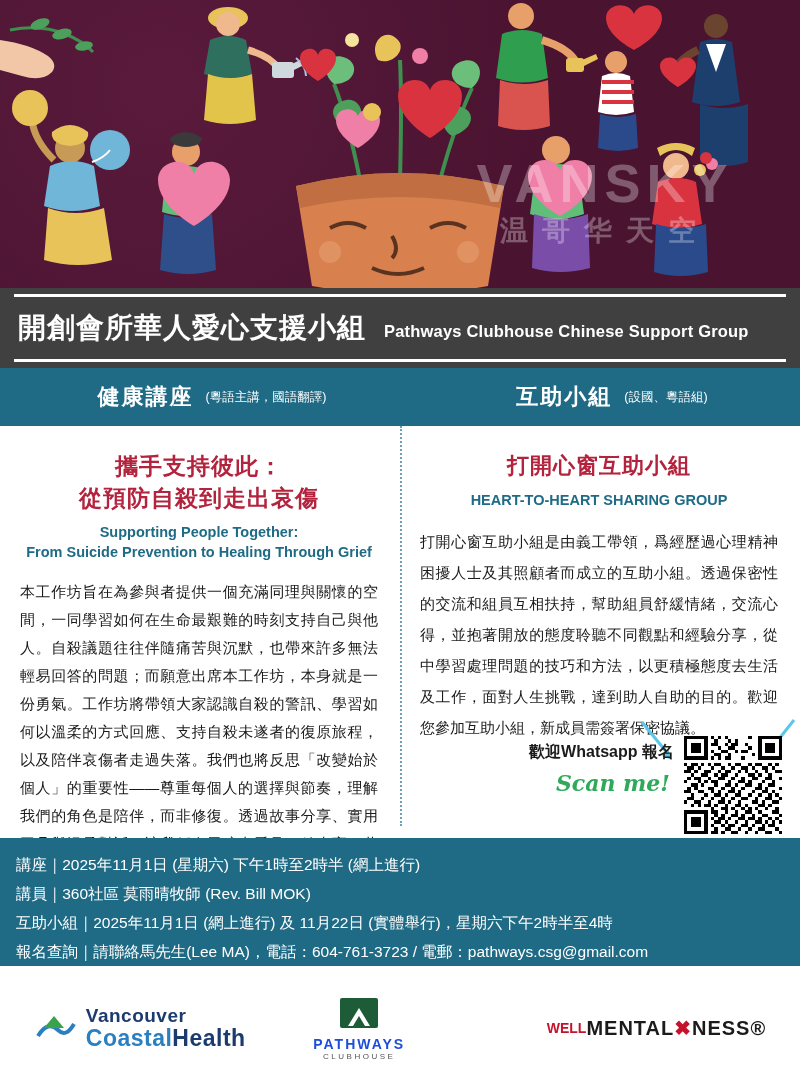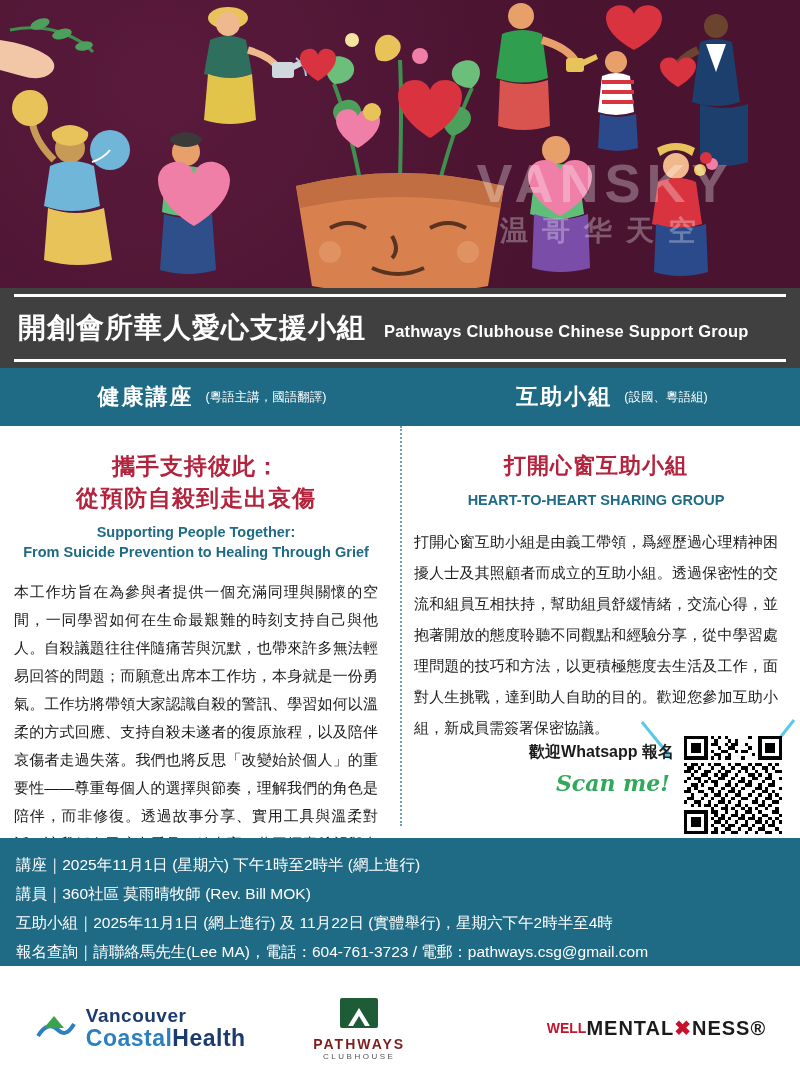--- a/index.html
+++ b/index.html
@@ -72,21 +72,21 @@
     width: 800px; height: 470px;
     display: flex;
   }
   .col { position: relative; width: 400px; height: 470px; background: #ffffff; }
   .col-head {
     height: 58px; background: #1f6b85;
     display: flex; align-items: center; justify-content: center; gap: 12px; padding-left: 24px;
   }
   .col-head .h-cn { color: #fff; font-size: 22px; font-weight: bold; letter-spacing: 2px; }
   .col-head .h-note { color: #fff; font-size: 12.5px; }
-  .col-body { padding: 24px 22px 10px 14px; }
+  .col-body { padding: 24px 22px 10px 20px; }
 
   .head-cn {
     color: #b4233d; font-size: 23px; font-weight: bold;
     text-align: center; line-height: 32px; letter-spacing: 1px;
   }
   .head-en {
     color: #1f6b85; font-size: 14.5px; font-weight: bold;
     text-align: center; line-height: 20px; margin-top: 8px;
   }
   .body-cn {
@@ -149,21 +149,21 @@
     background: #ffffff;
     display: flex; align-items: center; justify-content: space-around;
   }
   .logo { display: flex; align-items: center; }
   .logo-vch { gap: 8px; }
   .vch-text { line-height: 1.05; }
   .vch-text .l1 { color: #1b3b6f; font-size: 19px; font-weight: bold; letter-spacing: .5px;}
   .vch-text .l2 { color: #1b3b6f; font-size: 23px; font-weight: bold; letter-spacing: .5px;}
   .vch-text .l2 .hl { color: #2a7fc1; }
   .logo-pw { flex-direction: column; align-items: center; }
-  .pw-name { color: #7f1d1d; font-size: 14px; font-weight: bold; letter-spacing: 2px; }
+  .pw-name { color: #1d4ed8; font-size: 14px; font-weight: bold; letter-spacing: 2px; }
   .pw-sub { color: #555; font-size: 8px; letter-spacing: 2.5px; }
   .logo-mw { flex-direction: row; align-items: center; }
   .mw-top { color: #c3142d; font-size: 14px; font-weight: bold; letter-spacing: 0; margin-left: 74px;}
   .mw-main { color: #1b1b1b; font-size: 20px; font-weight: bold; letter-spacing: 1px; }
   .mw-main .x { color: #c3142d; }
 </style>
 </head>
 <body>
 
 <div class="poster">

